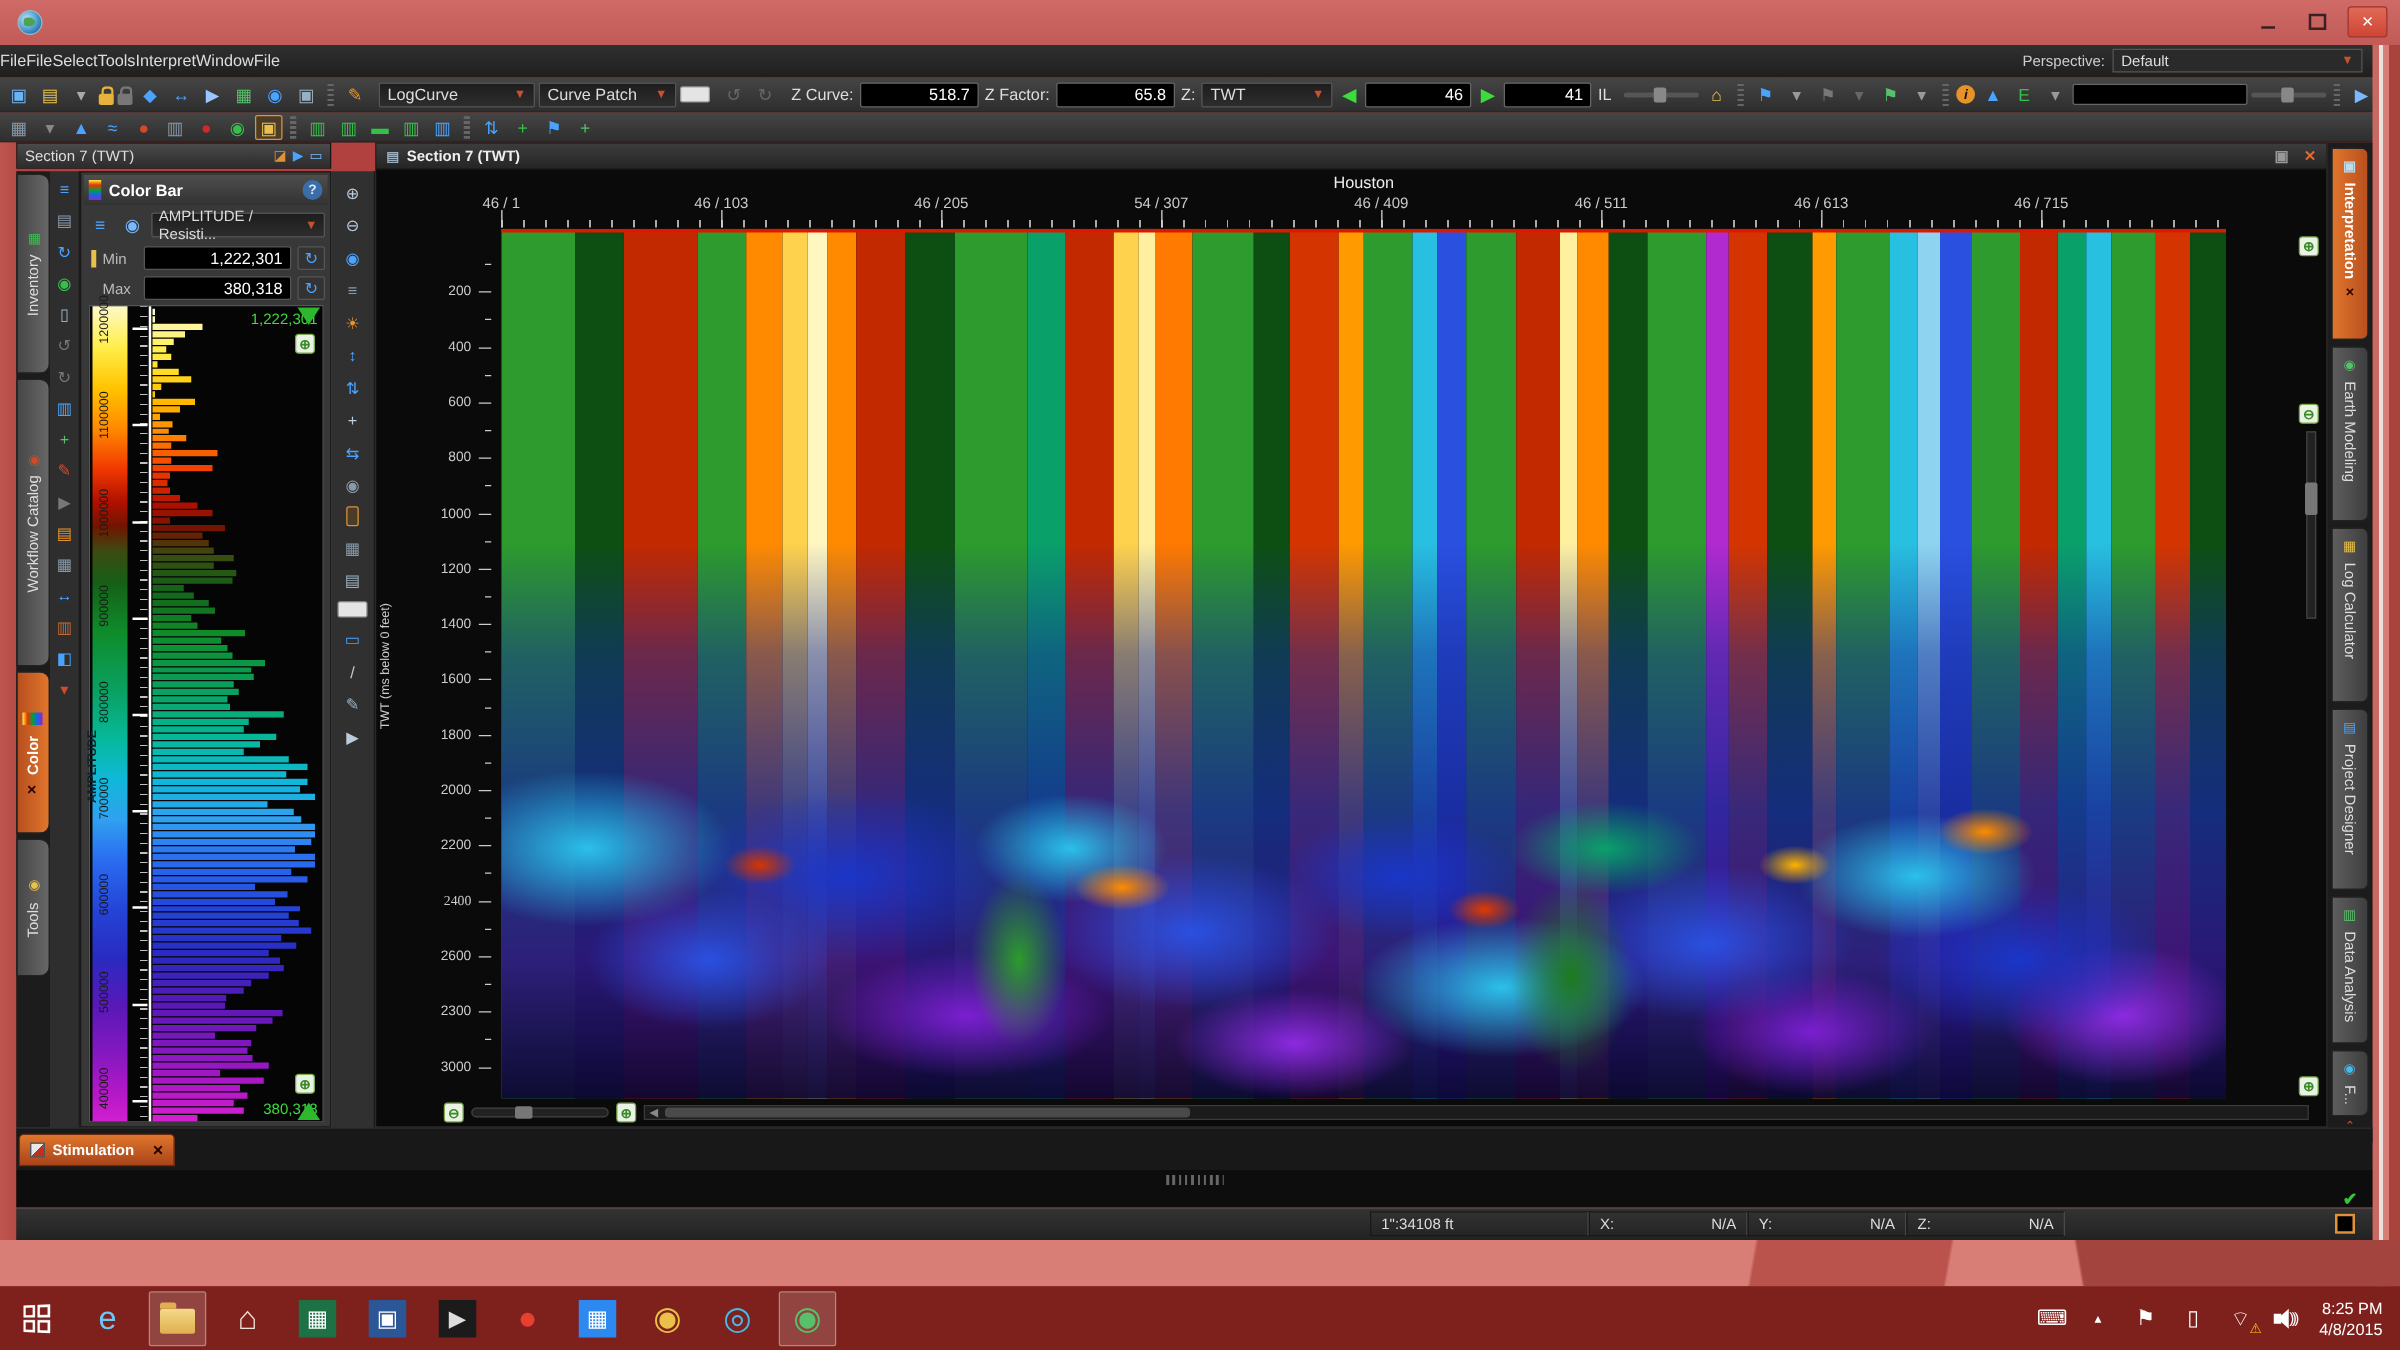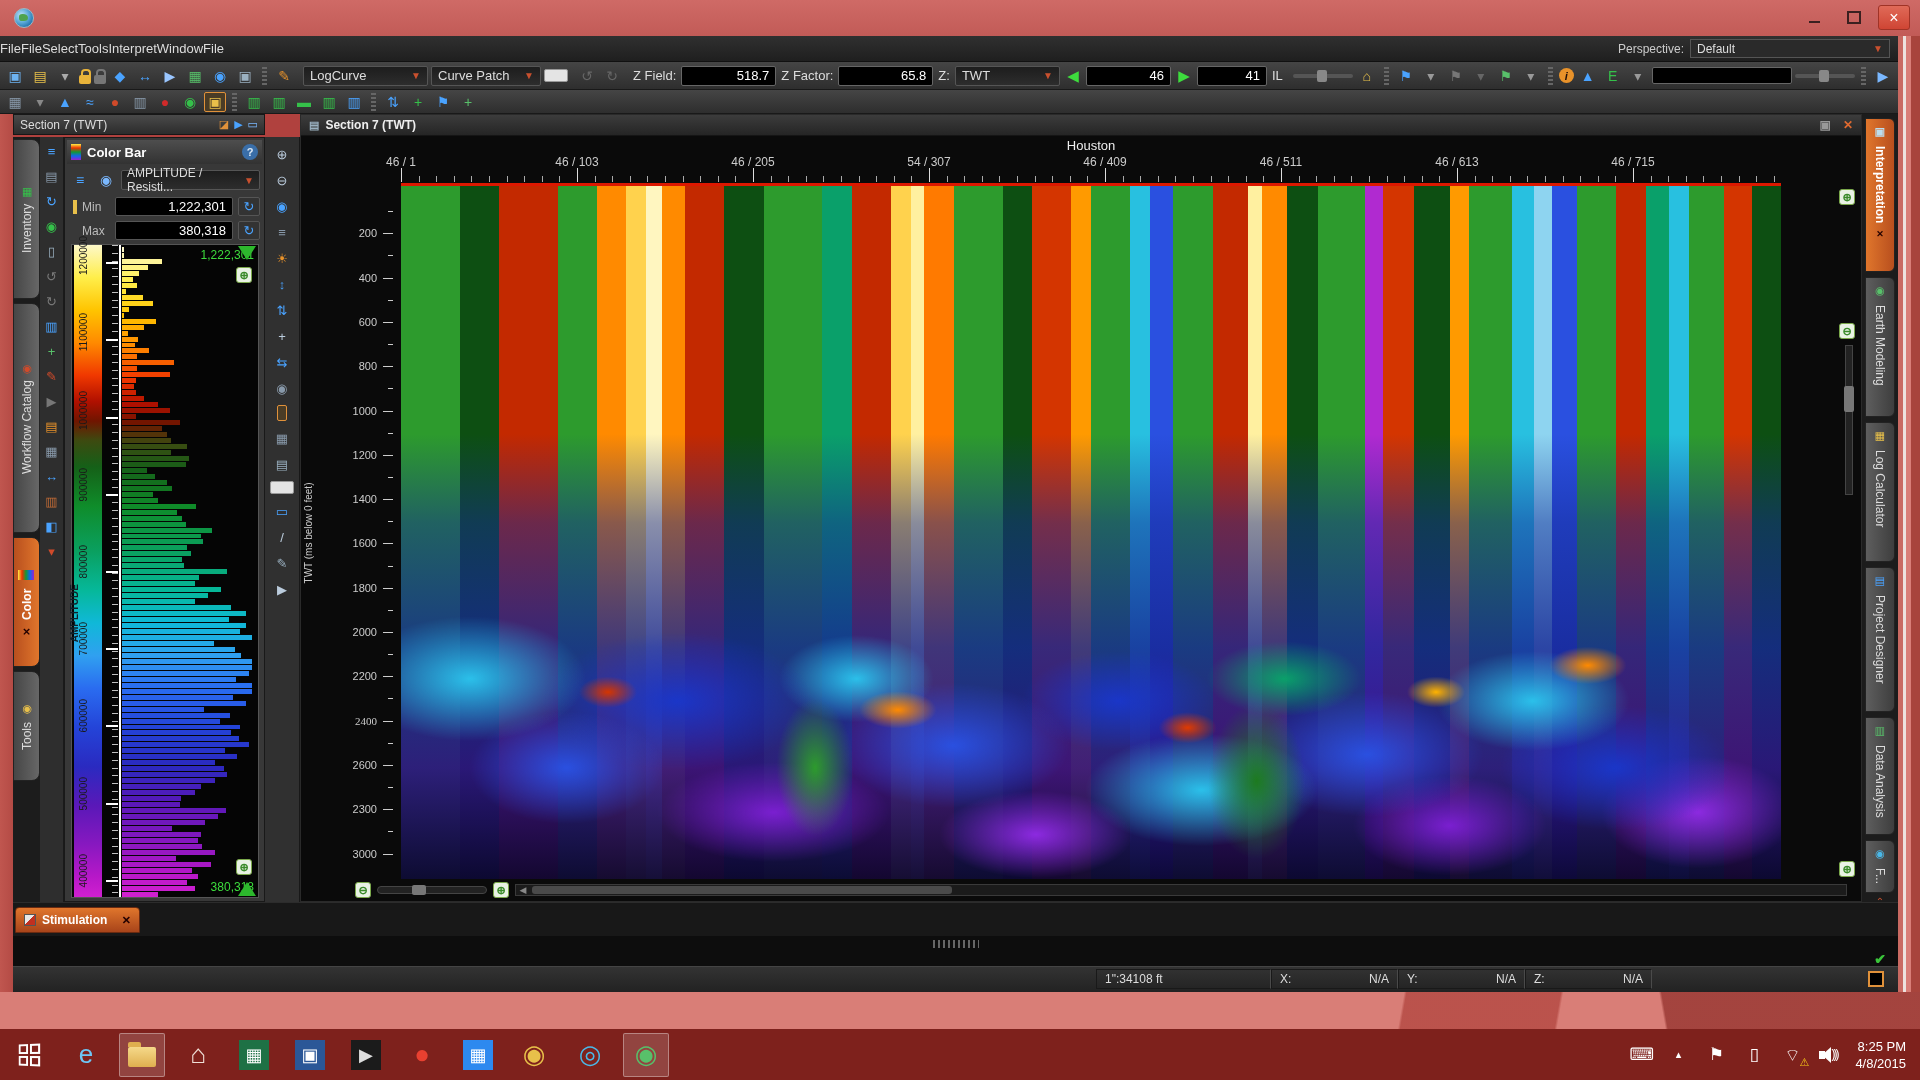--- a/index.html
+++ b/index.html
@@ -307,21 +307,21 @@
         <span>Curve Patch</span>
         <span class="caret-red">▼</span>
       </div>
       <span class="ticon swatchw"></span>
     </div>
     <div class="tgroup">
         <span class="ticon" style="color: rgb(102, 102, 102);">↺</span>
         <span class="ticon" style="color: rgb(102, 102, 102);">↻</span>
       </div>
     <div class="tgroup">
-      <span class="tb-label">Z Field:</span>
+      <span class="tb-label">Z Curve:</span>
       <div class="tb-field" style="width:95px">
         <span>518.7</span>
       </div>
       <span class="tb-label">Z Factor:</span>
       <div class="tb-field" style="width:95px">
         <span>65.8</span>
       </div>
       <span class="tb-label">Z:</span>
       <div class="tb-select" style="width:105px">
         <span>TWT</span>

